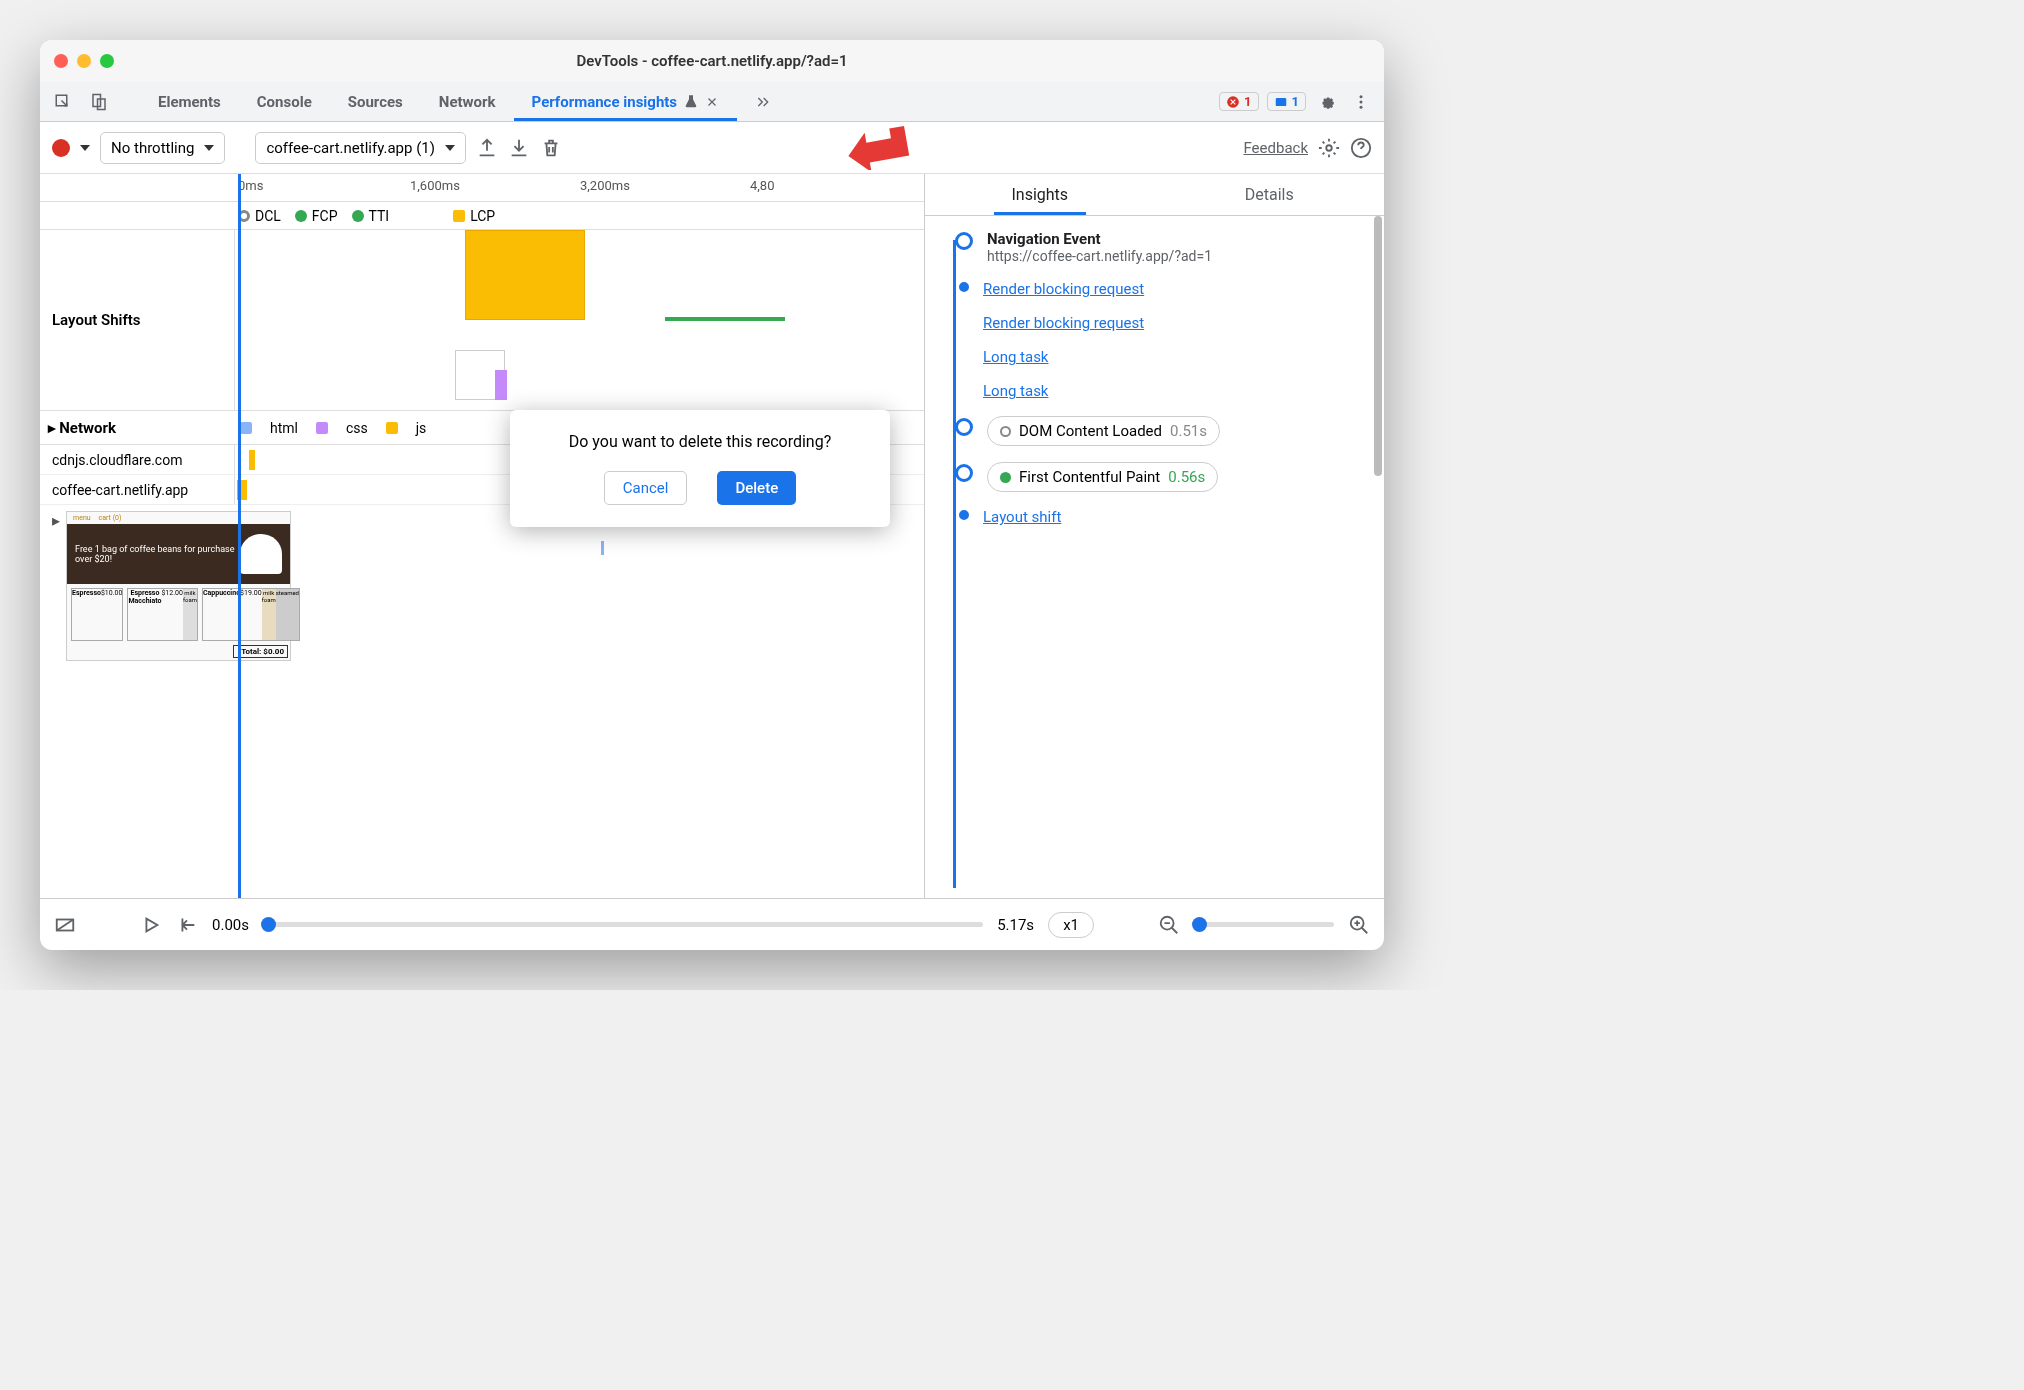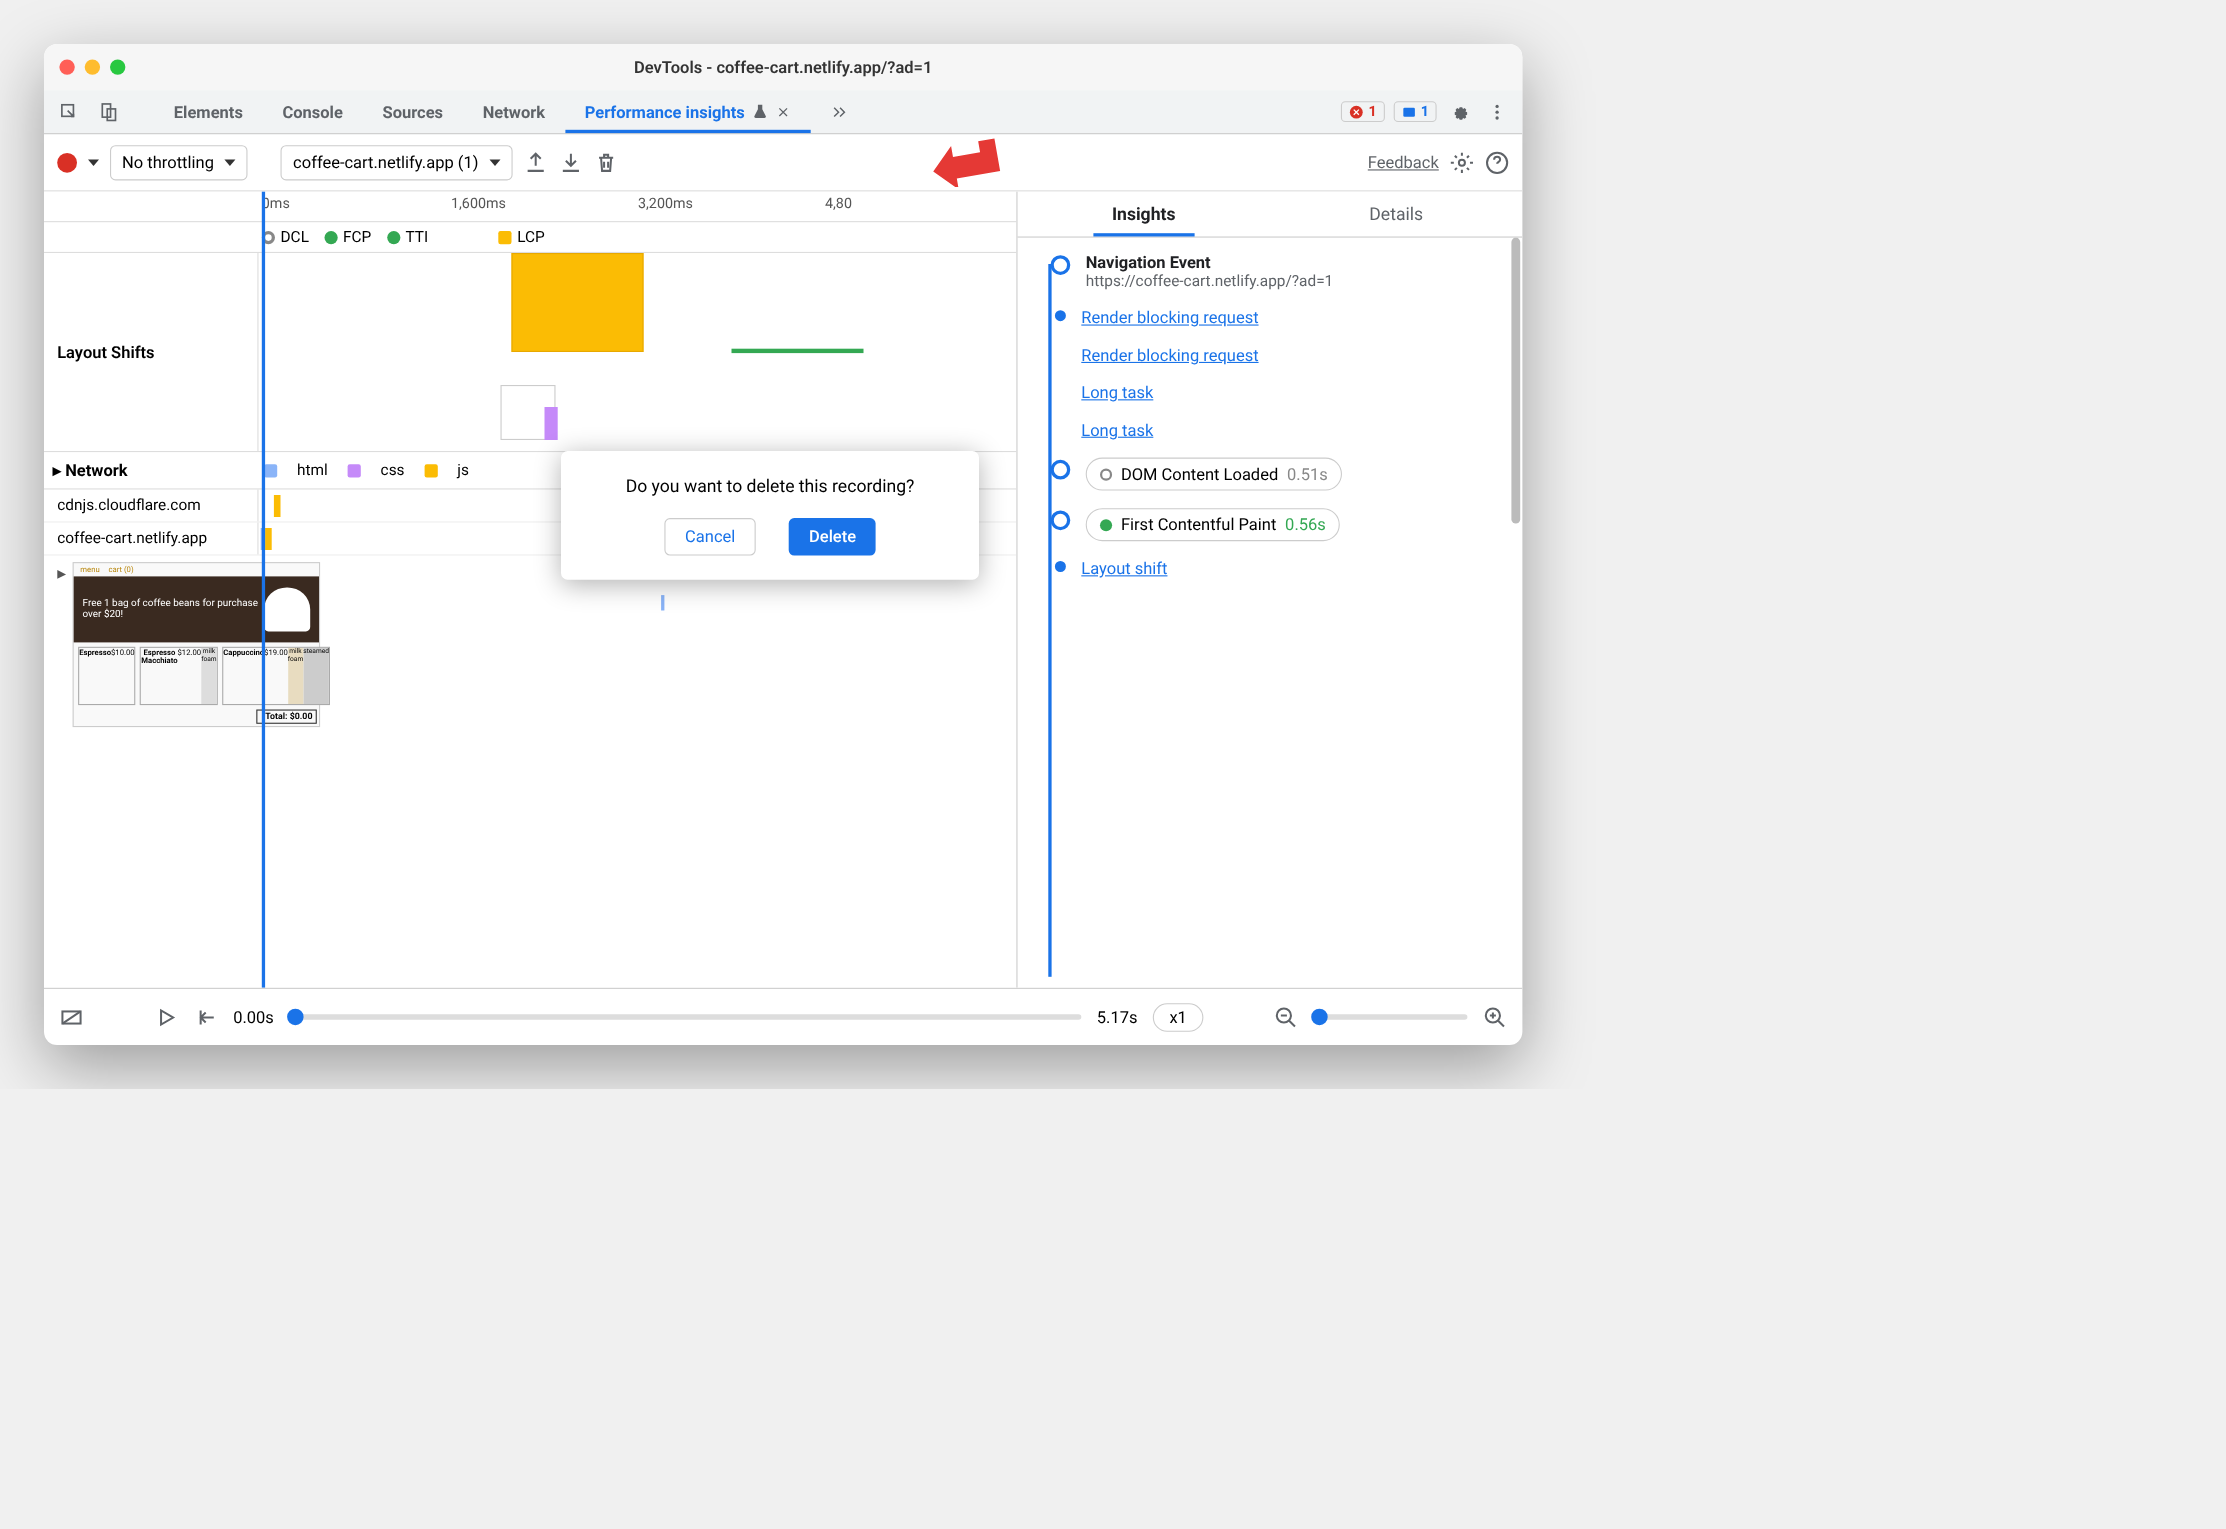--- a/index.html
+++ b/index.html
@@ -52,21 +52,21 @@
 .thumb-area { height: 160px; padding: 6px 12px; display: flex; align-items: flex-start; }
 .thumb { width: 225px; height: 150px; border: 1px solid #ccc; background: #f9f9f9; display: flex; flex-direction: column; }
 .thumb-banner { height: 60px; background: #3a2a20; color: #fff; font-size: 9px; padding: 8px; display: flex; align-items: center; }
 .thumb-products { flex: 1; display: flex; gap: 4px; padding: 4px; font-size: 7px; }
 .thumb-prod { flex: 1; border: 1px solid #aaa; display: flex; flex-direction: row; text-align: center; }
 .bottom-bar { height: 52px; border-top: 1px solid #ccc; display: flex; align-items: center; gap: 14px; padding: 0 14px; font-size: 15px; }
 .slider { flex: 1; height: 5px; background: #ddd; border-radius: 3px; position: relative; }
 .slider-thumb { width: 15px; height: 15px; background: #1a73e8; border-radius: 50%; position: absolute; top: -5px; }
 .right-tabs { height: 42px; display: flex; border-bottom: 1px solid #ccc; }
 .right-tab { flex: 1; display: flex; align-items: center; justify-content: center; font-size: 16px; color: #5f6368; cursor: pointer; position: relative; }
-.right-tab.active { color: #202124; font-weight: 700; }
+.right-tab.active { color: #202124; font-weight: 400; }
 .right-tab.active::after { content: ""; position: absolute; bottom: 0; left: 30%; right: 30%; height: 3px; background: #1a73e8; }
 .insights-body { flex: 1; overflow-y: auto; padding: 14px 18px 14px 10px; position: relative; }
 .timeline-line { position: absolute; left: 28px; top: 24px; bottom: 10px; width: 3px; background: #1a73e8; }
 .insight-item { display: flex; gap: 14px; margin-bottom: 16px; align-items: flex-start; position: relative; }
 .insight-node { width: 18px; height: 18px; border: 3px solid #1a73e8; border-radius: 50%; background: #fff; margin-left: 20px; flex-shrink: 0; margin-top: 2px; z-index: 1; }
 .insight-node.small { width: 10px; height: 10px; background: #1a73e8; margin-left: 24px; }
 .insight-content { flex: 1; font-size: 15px; }
 .insight-title { font-weight: 700; color: #202124; }
 .insight-sub { color: #5f6368; font-size: 14px; }
 .insight-link { color: #1a73e8; text-decoration: underline; cursor: pointer; }

